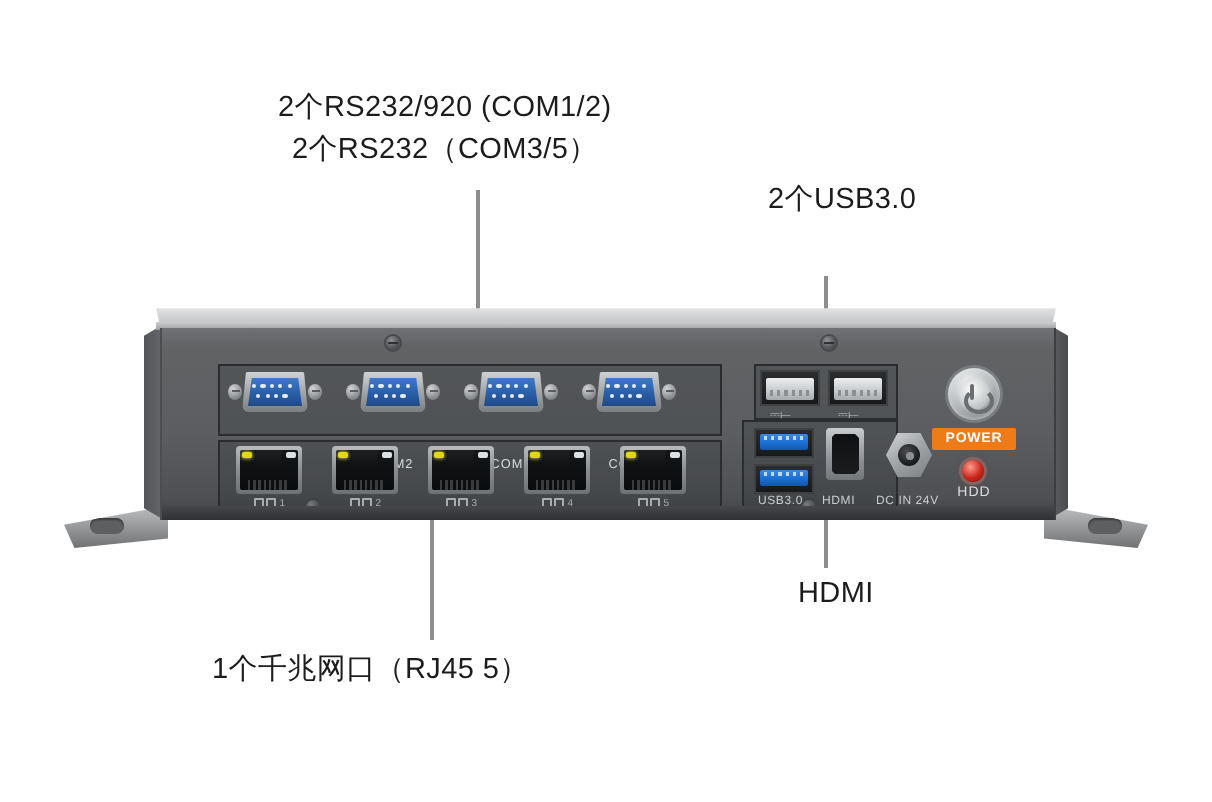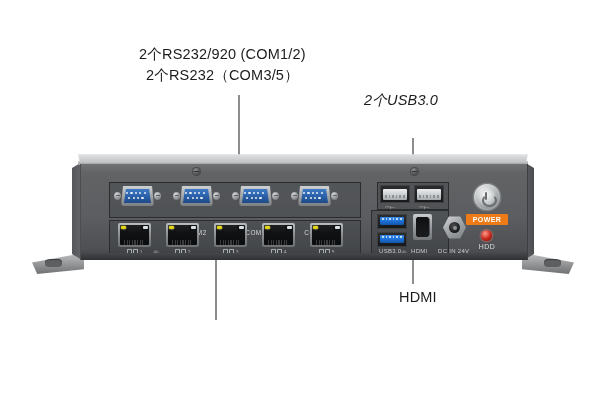--- a/index.html
+++ b/index.html
@@ -189,32 +189,33 @@
 <body>
 
 <div id="stage">
 
   <div class="anno center" style="left:139px;top:44px;">
     <span class="l2">2个RS232/920 (COM1/2)</span>
     <span class="l2">2个RS232（COM3/5）</span>
   </div>
   <div class="lead" style="left:238px;top:95px;height:62px;"></div>
 
-  <div class="anno center" style="left:364px;top:90px;font-style:italic;">
+  <div class="anno center" style="left:384px;top:90px;">
     <span class="l2">2个USB3.0</span>
   </div>
   <div class="lead" style="left:412px;top:138px;height:36px;"></div>
 
   <div class="lead" style="left:412px;top:240px;height:44px;"></div>
   <div class="anno" style="left:399px;top:287px;">
     <span>HDMI</span>
   </div>
 
   <div class="lead" style="left:215px;top:250px;height:70px;"></div>
   <div class="anno center" style="left:106px;top:325px;">
+    <span class="l2">1个千兆网口（RJ45 5）</span>
   </div>
 
   <div id="chassis">
 
     <div class="bracket left">
       <div class="bhole"></div>
     </div>
     <div class="bracket right">
       <div class="bhole"></div>
     </div>

